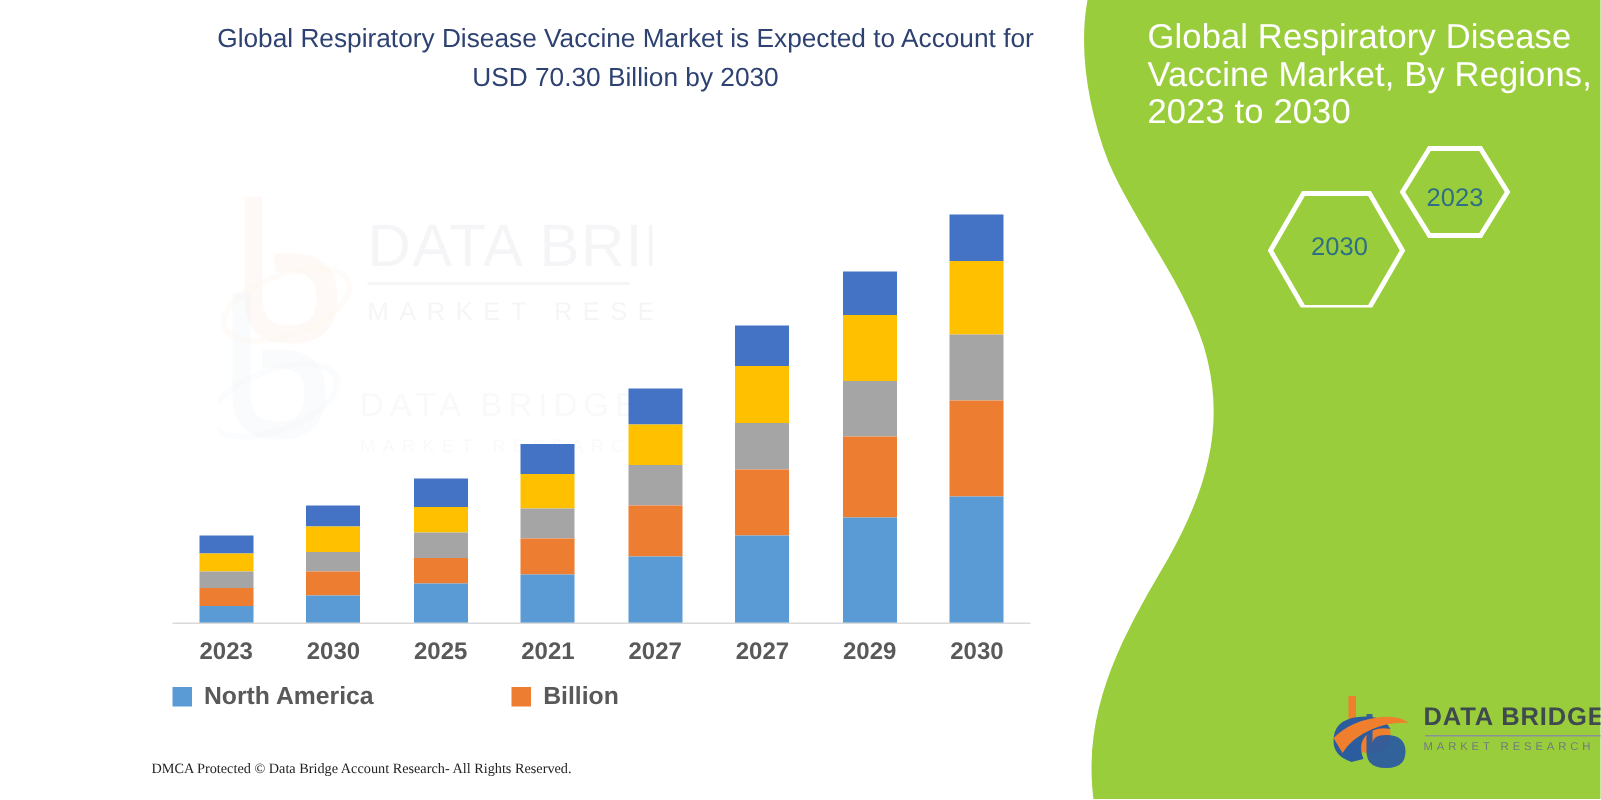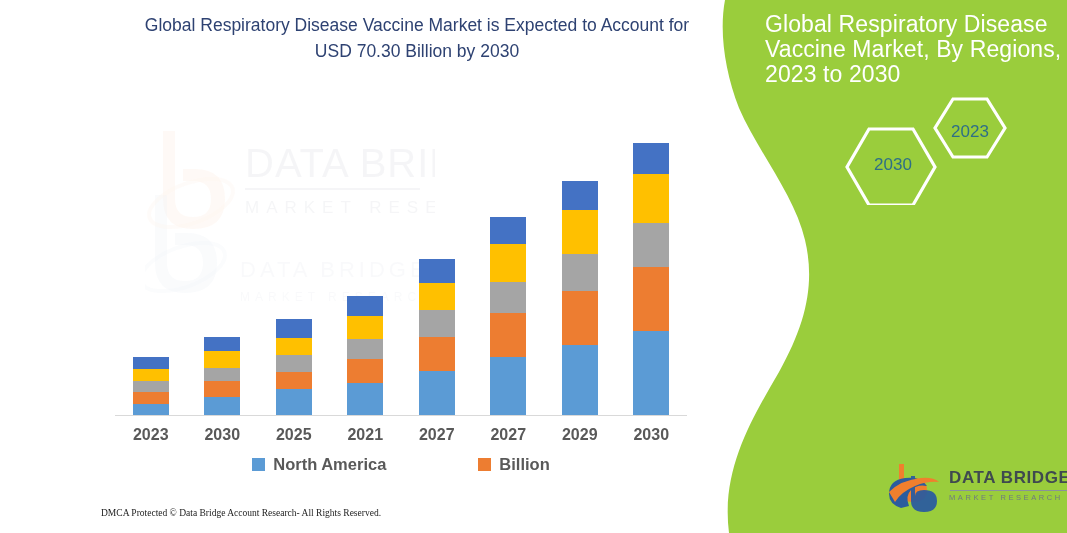--- a/index.html
+++ b/index.html
@@ -187,21 +187,20 @@
     font-size: 16px;
     font-weight: bold;
   }
 
   #legend {
     position: absolute;
     left: 98px;
     top: 455px;
     width: 572px;
     display: flex;
-    justify-content: center;
     gap: 92px;
     align-items: center;
   }
   .legend-item {
     display: flex;
     align-items: center;
     gap: 8px;
   }
   .legend-swatch {
     width: 13px;

